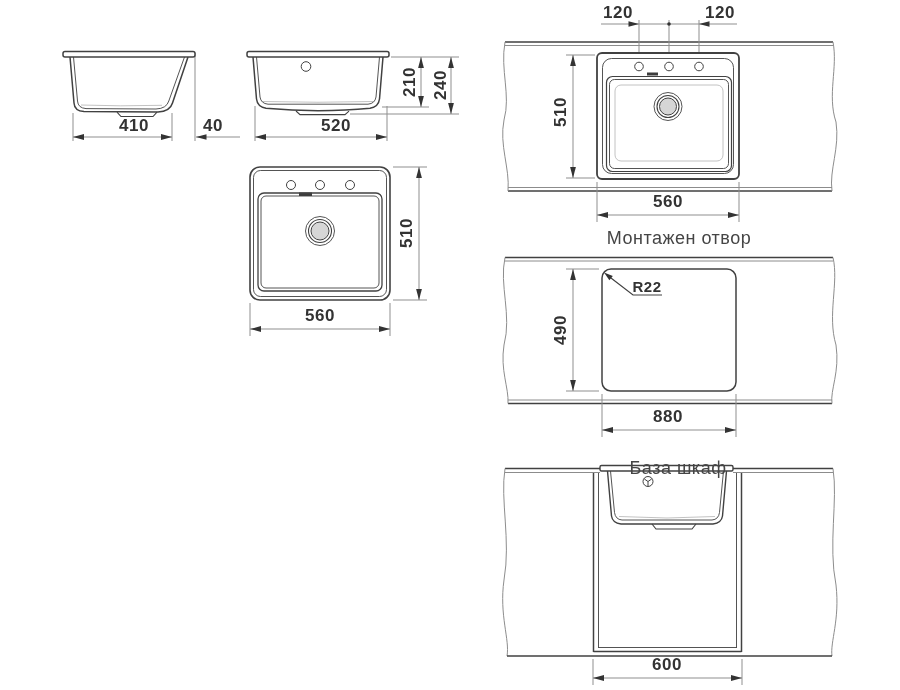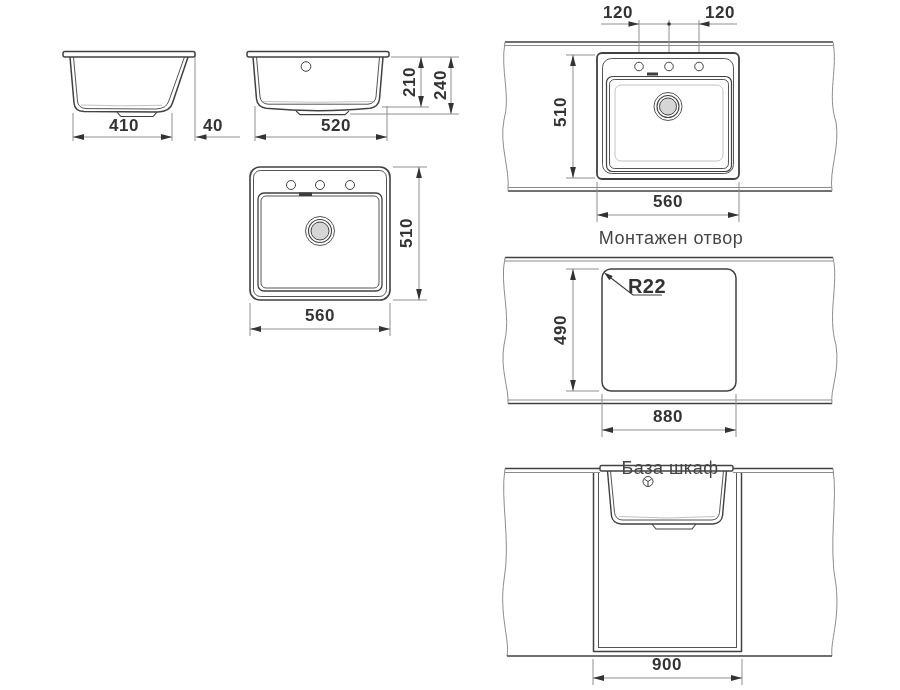--- a/index.html
+++ b/index.html
@@ -17,25 +17,26 @@
     position:relative;width:900px;height:690px;background:var(--bg);
     font-family:"Liberation Sans", sans-serif;overflow:hidden;
   }
   #stage svg{position:absolute;left:0;top:0;}
   .dim-text{
     position:absolute;transform:translate(-50%,-50%);
     font-size:17px;font-weight:700;color:var(--text);white-space:nowrap;
     letter-spacing:0.5px;
   }
   .dim-text.vert{transform:translate(-50%,-50%) rotate(-90deg);}
-  .dim-text.small{font-size:20px;}
+  .dim-text.small{font-size:15px;}
   .view-label{
     position:absolute;transform:translate(-50%,-50%);
     font-size:18px;font-weight:500;color:var(--label);white-space:nowrap;
     letter-spacing:0.5px;
+    margin-left:8px;
   }
 </style>
 </head>
 <body>
 
 <div id="stage">
 
 <svg width="900" height="690" viewBox="0 0 900 690">
   <defs>
     <marker id="arrow" viewBox="0 0 12 7" refX="11.5" refY="3.5" markerWidth="12" markerHeight="7" orient="auto-start-reverse" markerUnits="userSpaceOnUse">
@@ -202,36 +203,36 @@
       <line x1="648" y1="481.5" x2="651.7" y2="479" stroke-width="1"></line>
     </g>
     <g stroke="var(--dim)" stroke-width="1">
       <line x1="593" y1="659" x2="593" y2="685"></line>
       <line x1="742" y1="659" x2="742" y2="685"></line>
       <line x1="593" y1="678" x2="742" y2="678" marker-start="url(#arrow)" marker-end="url(#arrow)"></line>
     </g>
   </g>
 </svg>
 
-<span class="dim-text" style="left:124px;top:126px">410</span>
+<span class="dim-text" style="left:134px;top:126px">410</span>
 <span class="dim-text" style="left:213px;top:126px">40</span>
 
 <span class="dim-text" style="left:336px;top:126px">520</span>
 <span class="dim-text vert" style="left:410px;top:82px">210</span>
 <span class="dim-text vert" style="left:441px;top:85px">240</span>
 
 <span class="dim-text" style="left:320px;top:316px">560</span>
 <span class="dim-text vert" style="left:407px;top:233px">510</span>
 
 <span class="dim-text" style="left:618px;top:13px">120</span>
 <span class="dim-text" style="left:720px;top:13px">120</span>
 <span class="dim-text vert" style="left:561px;top:112px">510</span>
 <span class="dim-text" style="left:668px;top:202px">560</span>
 <span class="view-label" style="left:671px;top:238px">Монтажен отвор</span>
 
 <span class="dim-text small" style="left:647px;top:286px">R22</span>
 <span class="dim-text vert" style="left:561px;top:330px">490</span>
 <span class="dim-text" style="left:668px;top:417px">880</span>
 <span class="view-label" style="left:670px;top:468px">База шкаф</span>
 
-<span class="dim-text" style="left:667px;top:665px">900</span>
+<span class="dim-text" style="left:667px;top:665px">600</span>
 
 </div>
 
 </body></html>

